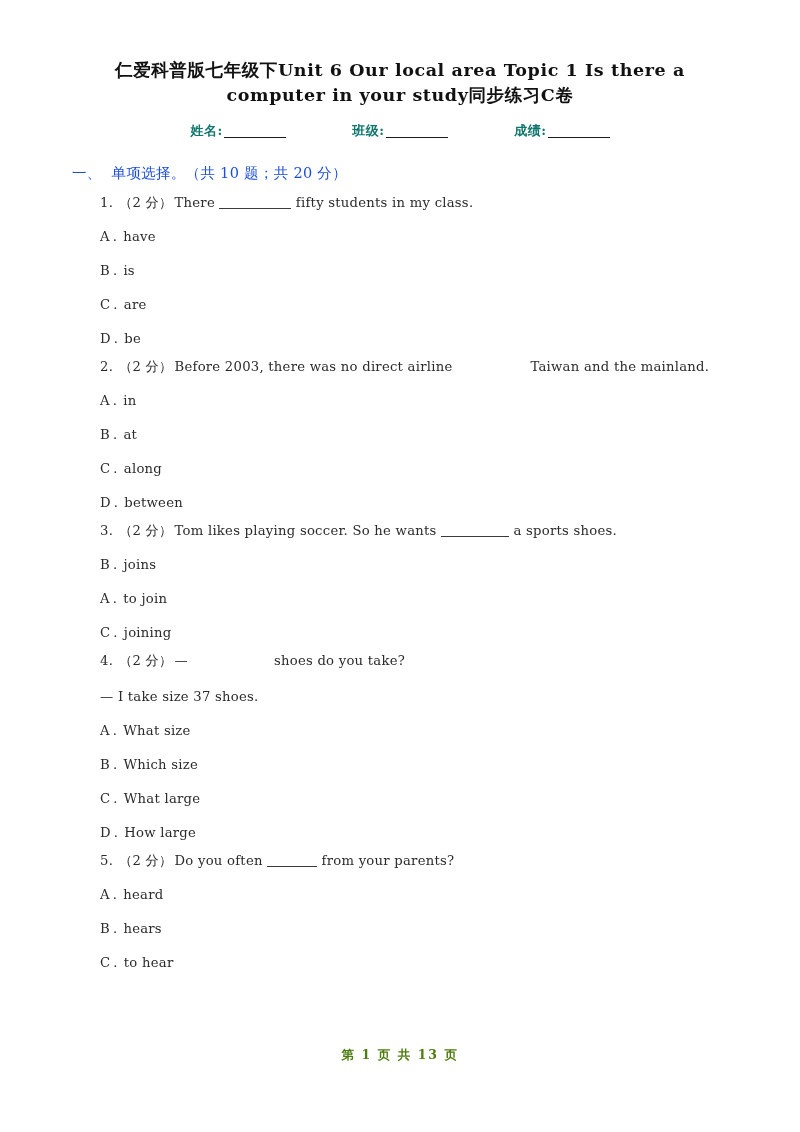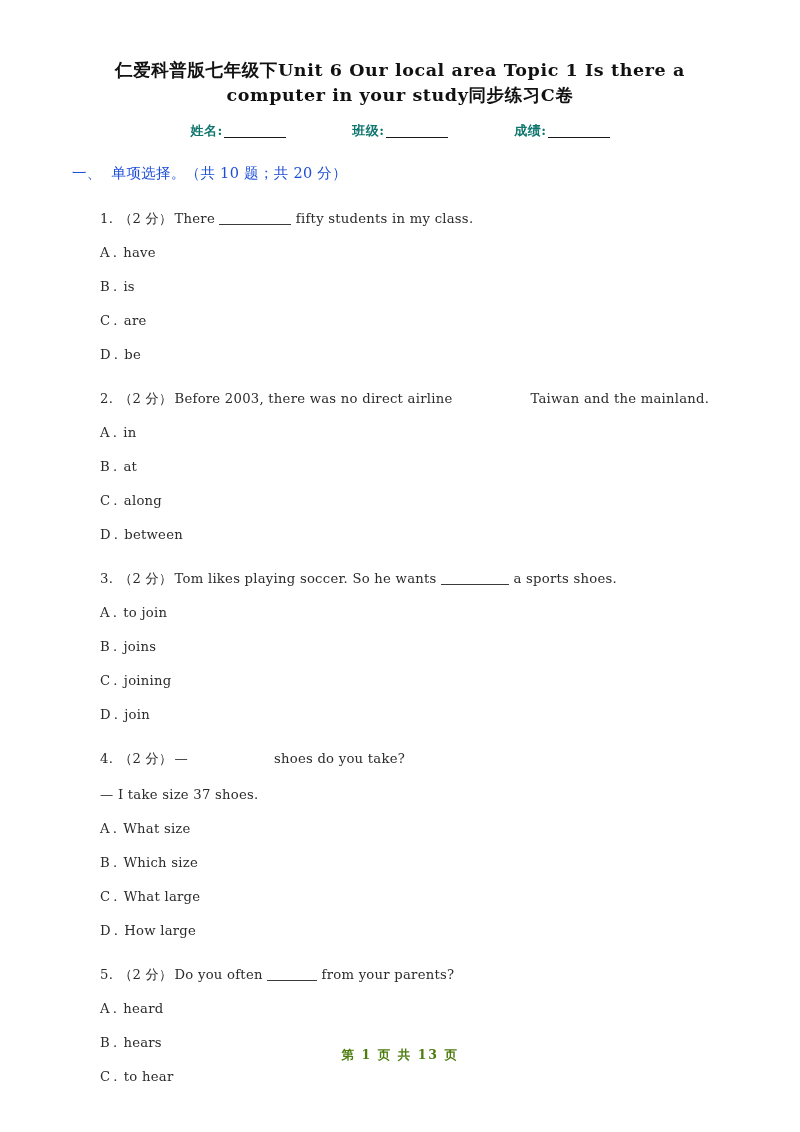--- a/index.html
+++ b/index.html
@@ -79,21 +79,21 @@
   .opt-line {
     padding-left: 88px;
     padding-right: 40px;
     font-size: 13.2px;
     line-height: 16px;
     color: #2b2b2b;
     font-family: "DejaVu Serif", "Liberation Serif", serif;
     letter-spacing: 0.25px;
     white-space: nowrap;
   }
-  .q-line { margin-top: 28px; }
+  .q-line { margin-top: 12px; }
   .q-cont { margin-top: 20px; }
   .opt-line { margin-top: 18px; }
 
   .q-num { margin-right: 6px; }
   .q-score { margin-right: 2px; }
   .opt-letter { margin-right: 3px; }
   .opt-dot { margin-right: 6px; }
 
   
   .blank-ul {
@@ -181,31 +181,28 @@
       <span class="opt-letter">C</span><span class="opt-dot">.</span><span>along</span>
     </div>
     <div class="opt-line">
       <span class="opt-letter">D</span><span class="opt-dot">.</span><span>between</span>
     </div>
 
     <div class="q-line">
       <span class="q-num">3.</span><span class="q-score">（2 分）</span><span>Tom likes playing soccer. So he wants </span><span class="blank-ul w-mid"></span><span> a sports shoes.</span>
     </div>
     <div class="opt-line">
+      <span class="opt-letter">B</span><span class="opt-dot">.</span><span>joins</span>
+    </div>
+    <div class="opt-line">
       <span class="opt-letter">A</span><span class="opt-dot">.</span><span>to join</span>
     </div>
     <div class="opt-line">
-      <span class="opt-letter">B</span><span class="opt-dot">.</span><span>joins</span>
-    </div>
-    <div class="opt-line">
       <span class="opt-letter">C</span><span class="opt-dot">.</span><span>joining</span>
     </div>
-    <div class="opt-line">
-      <span class="opt-letter">D</span><span class="opt-dot">.</span><span>join</span>
-    </div>
 
     <div class="q-line">
       <span class="q-num">4.</span><span class="q-score">（2 分）</span><span>—</span><span class="blank-gap g-mid"></span><span>shoes do you take?</span>
     </div>
     <div class="q-cont">— I take size 37 shoes.</div>
     <div class="opt-line">
       <span class="opt-letter">A</span><span class="opt-dot">.</span><span>What size</span>
     </div>
     <div class="opt-line">
       <span class="opt-letter">B</span><span class="opt-dot">.</span><span>Which size</span>

